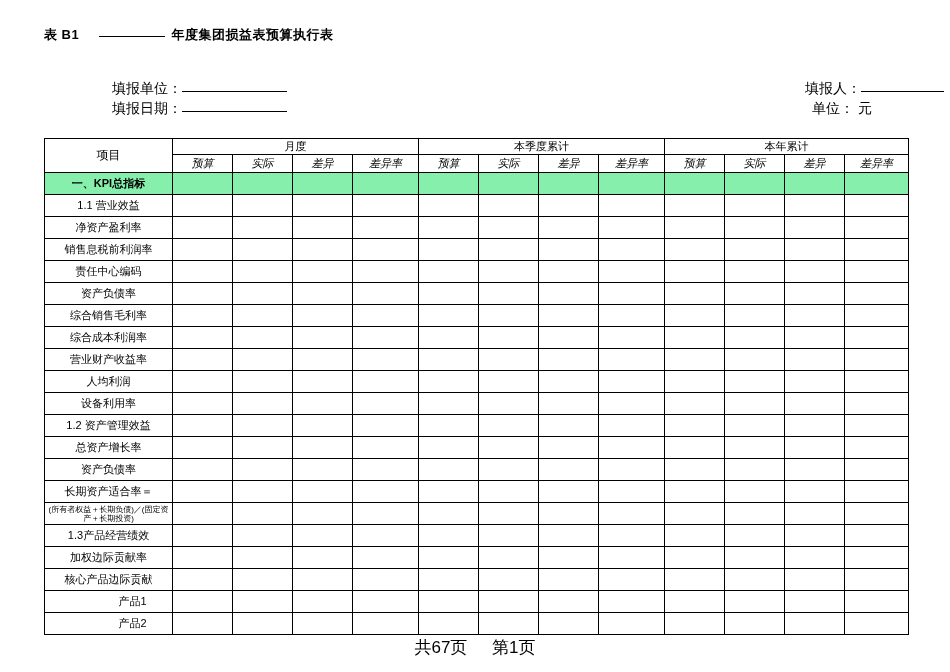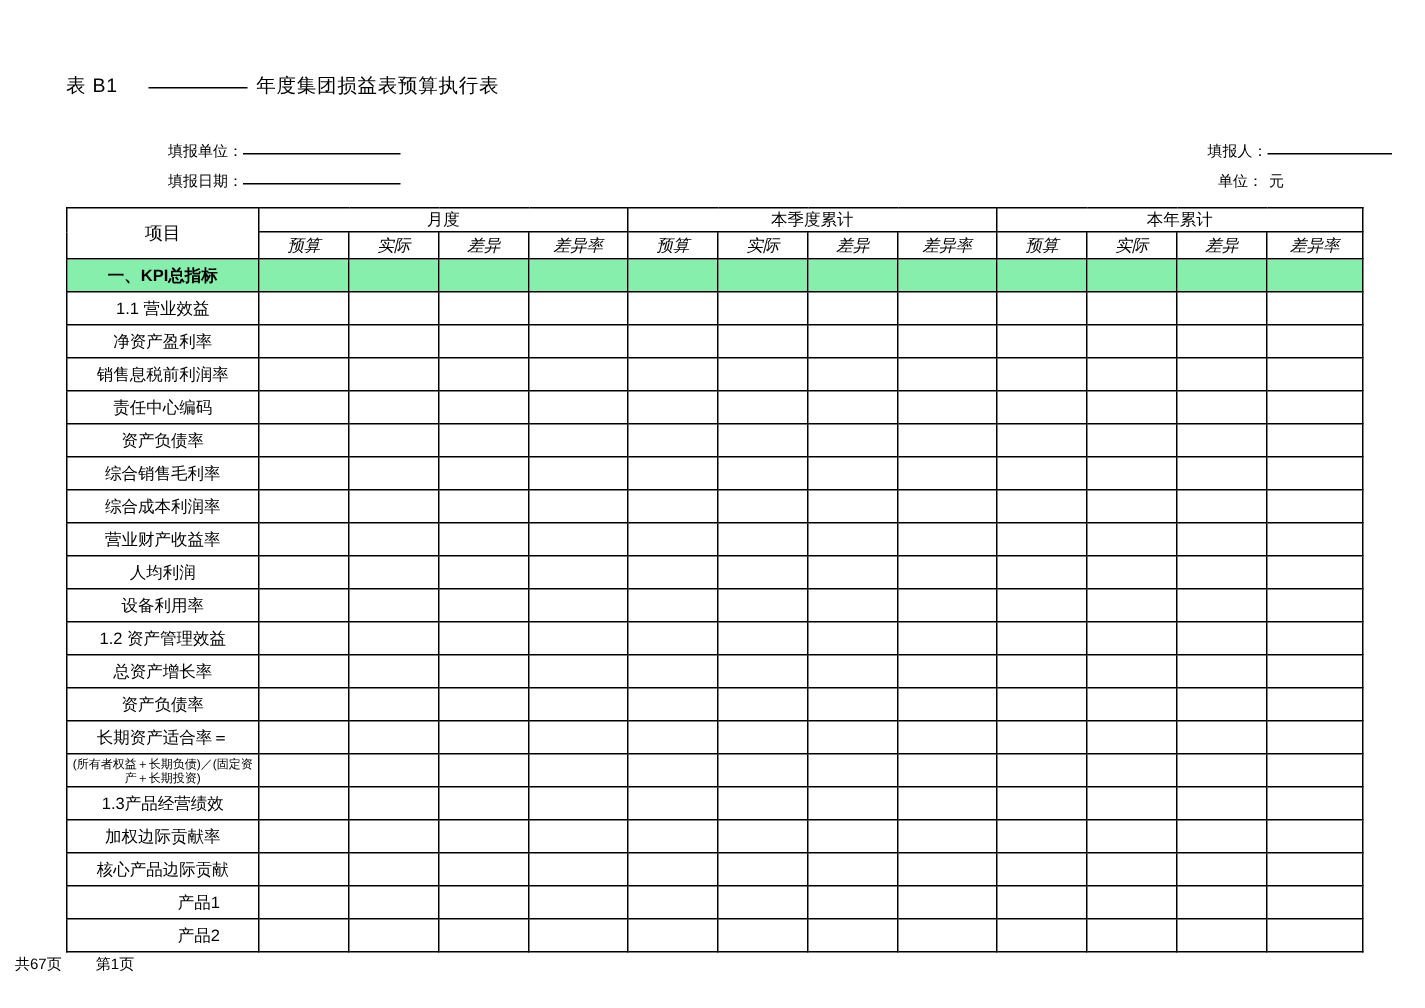--- a/index.html
+++ b/index.html
@@ -18,45 +18,45 @@
     position: relative;
     width: 950px;
     height: 672px;
     box-sizing: border-box;
   }
 
   
   .title-row {
     position: absolute;
     left: 44px;
-    top: 48px;
+    top: 26px;
     font-size: 13px;
-    font-weight: normal;
+    font-weight: bold;
     letter-spacing: 0.5px;
     white-space: nowrap;
   }
   .title-row .tbl-no {
     margin-right: 16px;
   }
   .title-blank {
     display: inline-block;
     width: 66px;
     border-bottom: 1px solid #000;
     vertical-align: 2px;
     margin-right: 2px;
   }
 
   
   .meta {
     position: absolute;
     left: 0;
-    top: 92px;
+    top: 78px;
     width: 950px;
     height: 40px;
-    font-size: 10px;
+    font-size: 14px;
   }
   .meta-item {
     position: absolute;
     white-space: nowrap;
   }
   .meta-label {
     display: inline-block;
   }
   .meta-line {
     display: inline-block;
@@ -130,22 +130,22 @@
     padding-left: 3px;
     white-space: normal;
   }
 
   
   .footer {
     position: absolute;
     left: 0;
     top: 636px;
     width: 950px;
-    text-align: left;
-    font-size: 10px;
+    text-align: center;
+    font-size: 17px;
   }
   .footer span { margin: 0 10px; }
 </style>
 </head>
 <body>
 
 <div class="page">
 
   <div class="title-row">
     <span class="tbl-no">表 B1</span>

